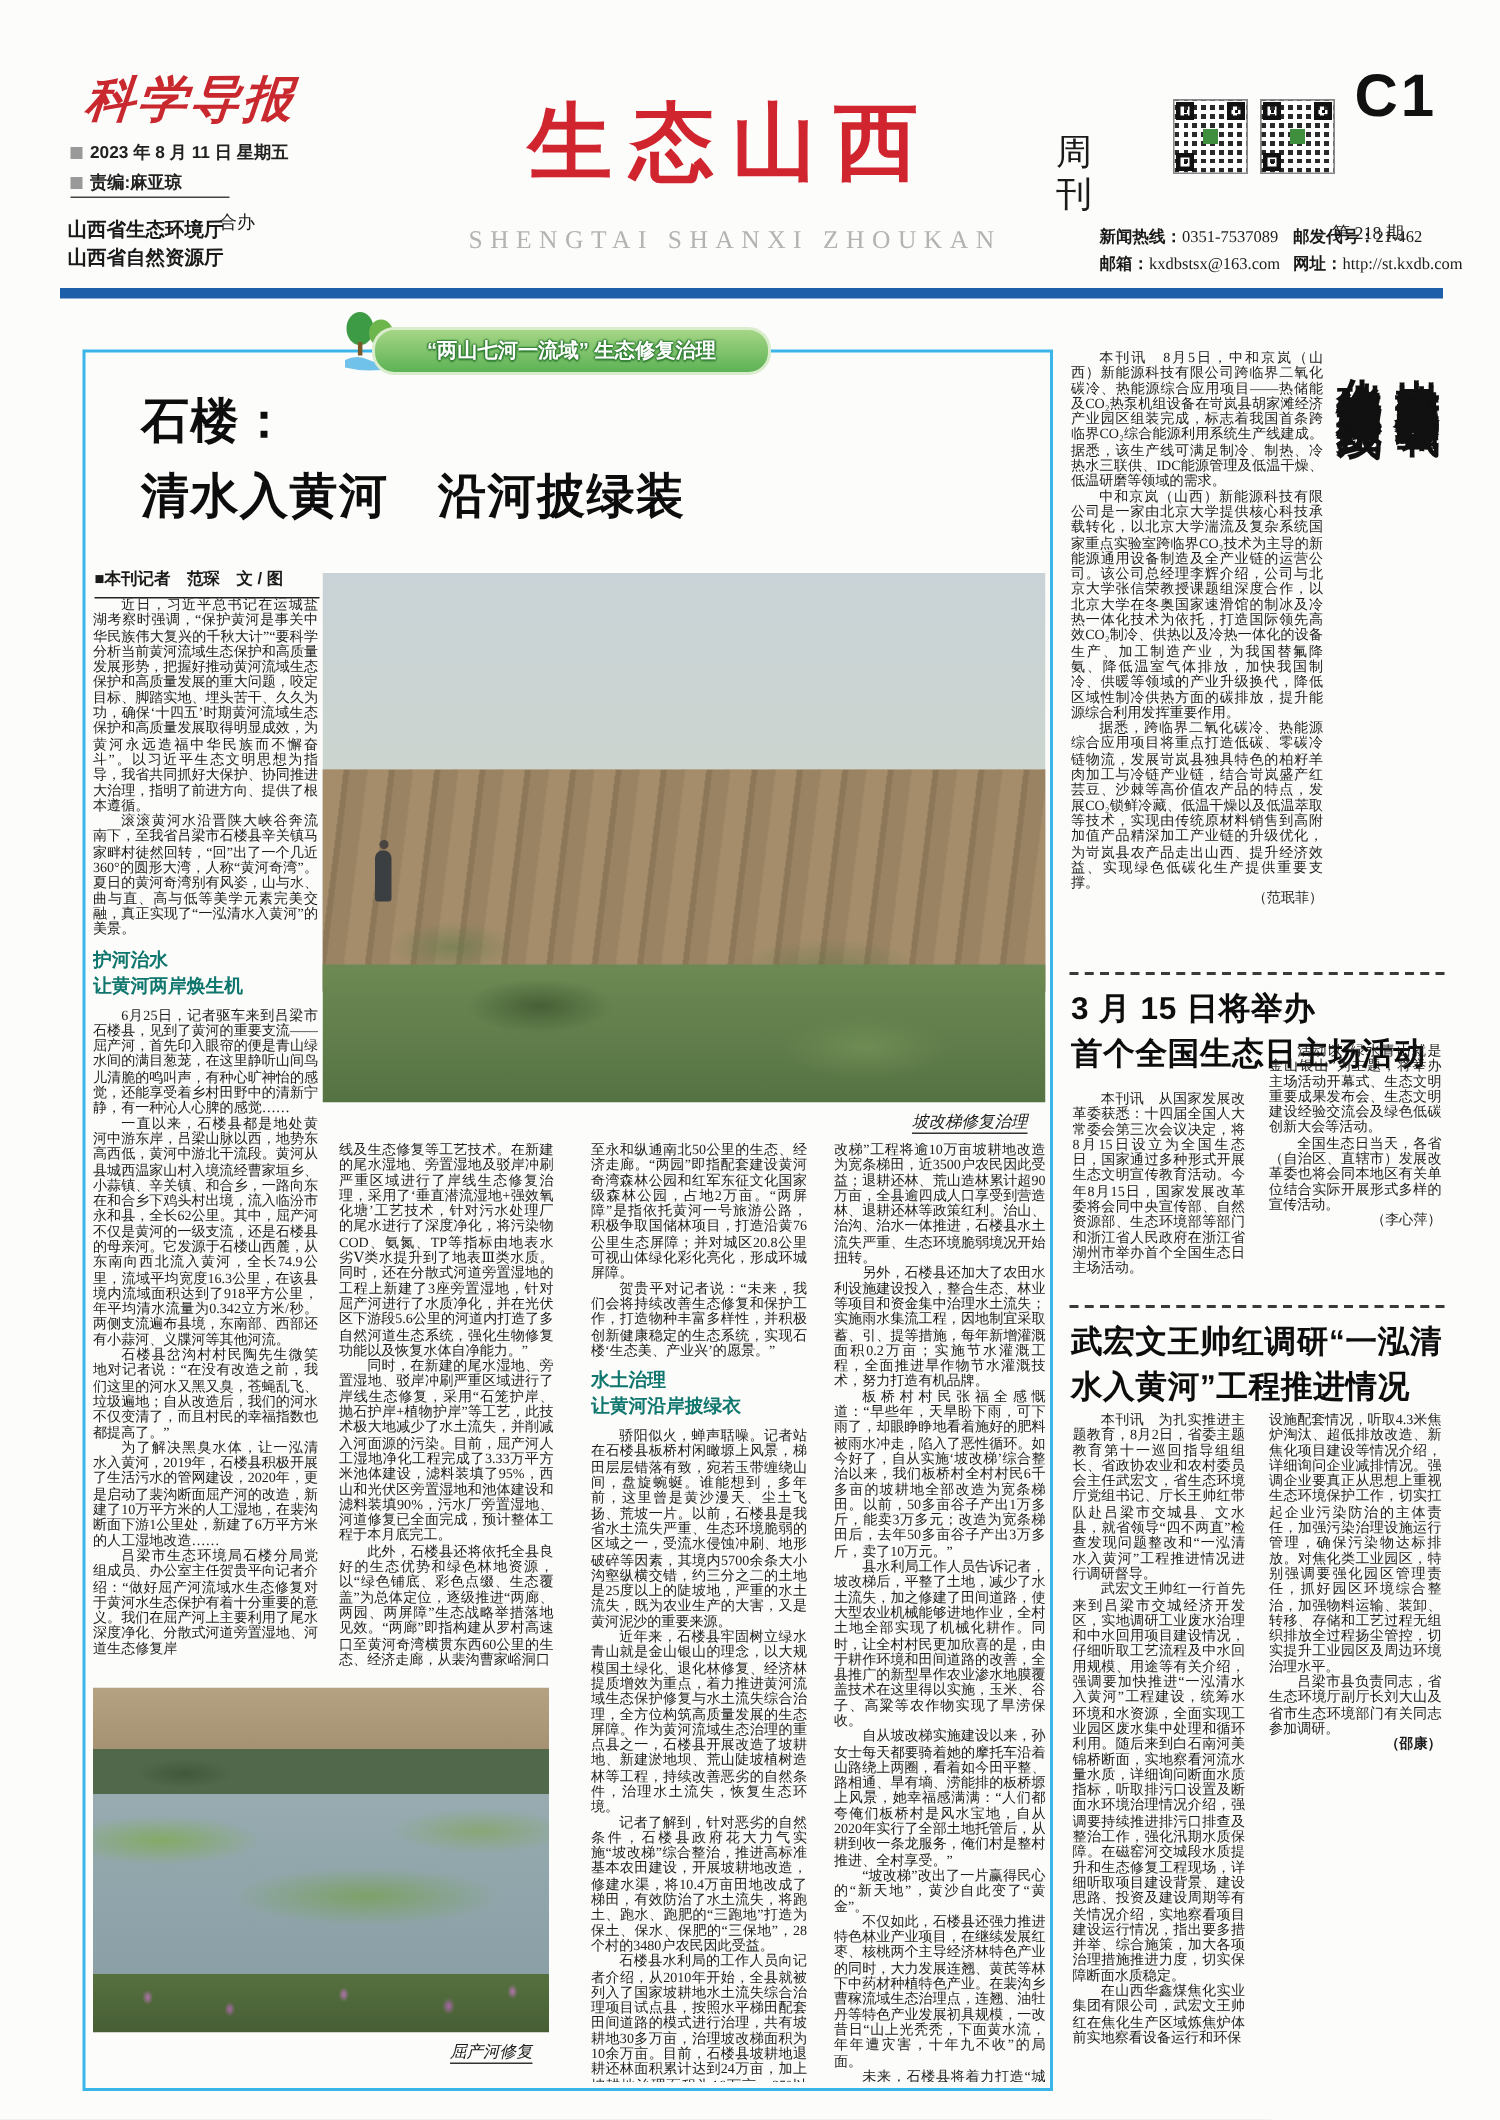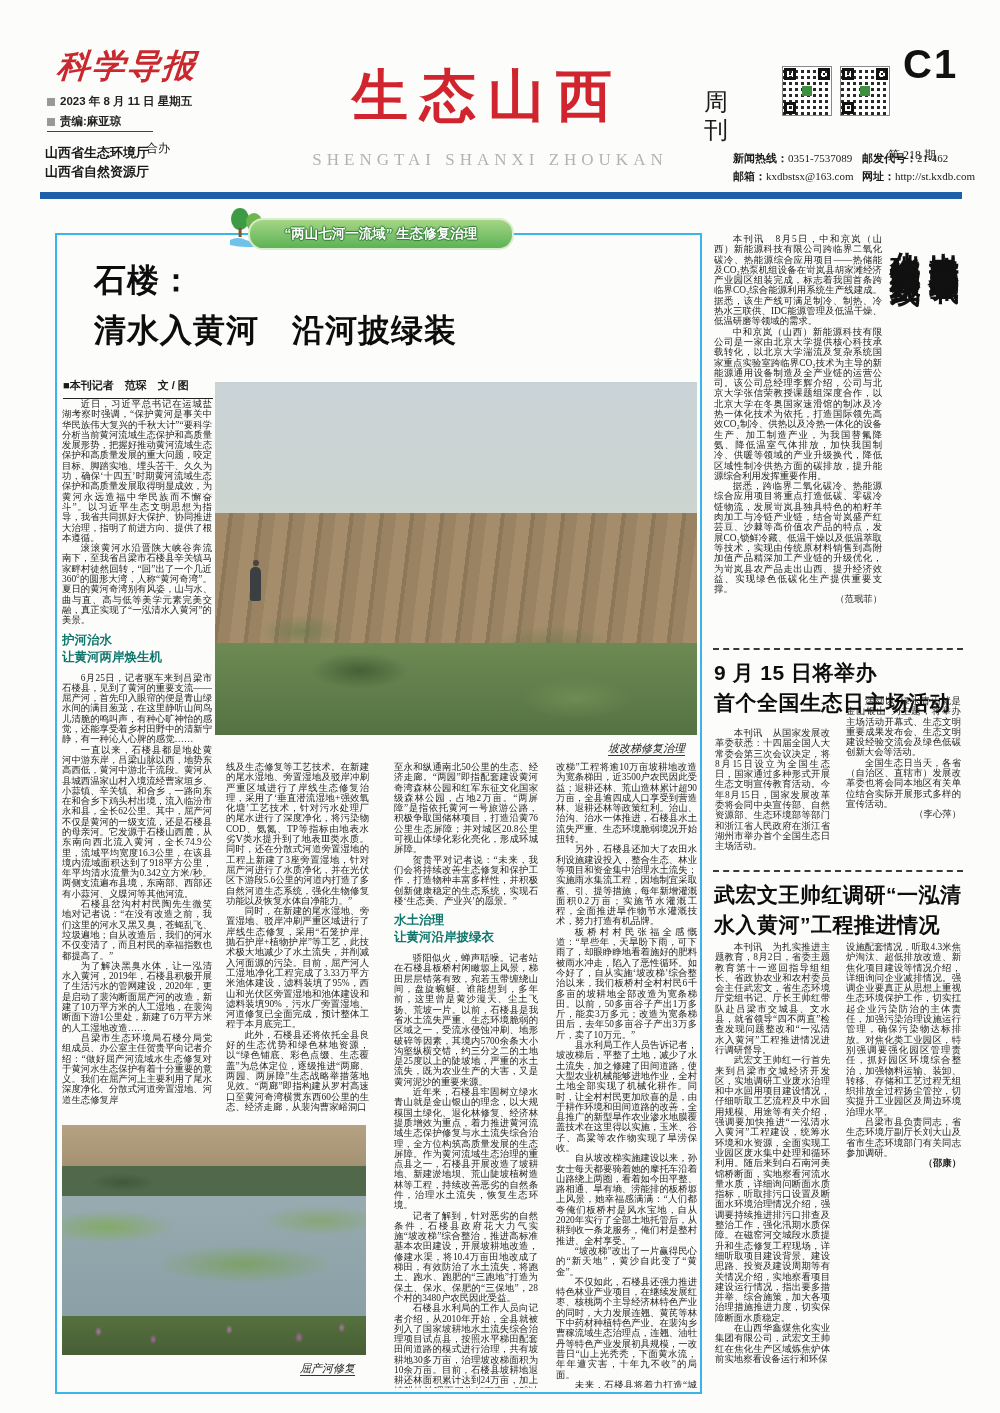--- a/index.html
+++ b/index.html
@@ -242,21 +242,21 @@
   <div class="abs bodycol s1body">
     <p>本刊讯　8月5日，中和京岚（山西）新能源科技有限公司跨临界二氧化碳冷、热能源综合应用项目——热储能及CO₂热泵机组设备在岢岚县胡家滩经济产业园区组装完成，标志着我国首条跨临界CO₂综合能源利用系统生产线建成。据悉，该生产线可满足制冷、制热、冷热水三联供、IDC能源管理及低温干燥、低温研磨等领域的需求。</p>
     <p>中和京岚（山西）新能源科技有限公司是一家由北京大学提供核心科技承载转化，以北京大学湍流及复杂系统国家重点实验室跨临界CO₂技术为主导的新能源通用设备制造及全产业链的运营公司。该公司总经理李辉介绍，公司与北京大学张信荣教授课题组深度合作，以北京大学在冬奥国家速滑馆的制冰及冷热一体化技术为依托，打造国际领先高效CO₂制冷、供热以及冷热一体化的设备生产、加工制造产业，为我国替氟降氨、降低温室气体排放，加快我国制冷、供暖等领域的产业升级换代，降低区域性制冷供热方面的碳排放，提升能源综合利用发挥重要作用。</p>
     <p>据悉，跨临界二氧化碳冷、热能源综合应用项目将重点打造低碳、零碳冷链物流，发展岢岚县独具特色的柏籽羊肉加工与冷链产业链，结合岢岚盛产红芸豆、沙棘等高价值农产品的特点，发展CO₂锁鲜冷藏、低温干燥以及低温萃取等技术，实现由传统原材料销售到高附加值产品精深加工产业链的升级优化，为岢岚县农产品走出山西、提升经济效益、实现绿色低碳化生产提供重要支撑。</p>
     <p class="sbyline">（范珉菲）</p>
   </div>
 
   <div class="abs divider" style="top:648px;"></div>
 
   <div class="abs stitle" style="left:714px;top:658px;">
-    <div>9 月 15 日将举办</div>
+    <div>3 月 15 日将举办</div>
     <div>首个全国生态日主场活动</div>
   </div>
   <div class="abs bodycol" style="left:715px;top:728px;width:115px;height:132px;">
     <p>本刊讯　从国家发展改革委获悉：十四届全国人大常委会第三次会议决定，将8月15日设立为全国生态日，国家通过多种形式开展生态文明宣传教育活动。今年8月15日，国家发展改革委将会同中央宣传部、自然资源部、生态环境部等部门和浙江省人民政府在浙江省湖州市举办首个全国生态日主场活动。</p>
   </div>
   <div class="abs bodycol" style="left:846px;top:696px;width:115px;height:132px;">
     <p>活动以“绿水青山就是金山银山”为主题，将举办主场活动开幕式、生态文明重要成果发布会、生态文明建设经验交流会及绿色低碳创新大会等活动。</p>
     <p>全国生态日当天，各省（自治区、直辖市）发展改革委也将会同本地区有关单位结合实际开展形式多样的宣传活动。</p>
     <p class="sbyline">（李心萍）</p>
   </div>

